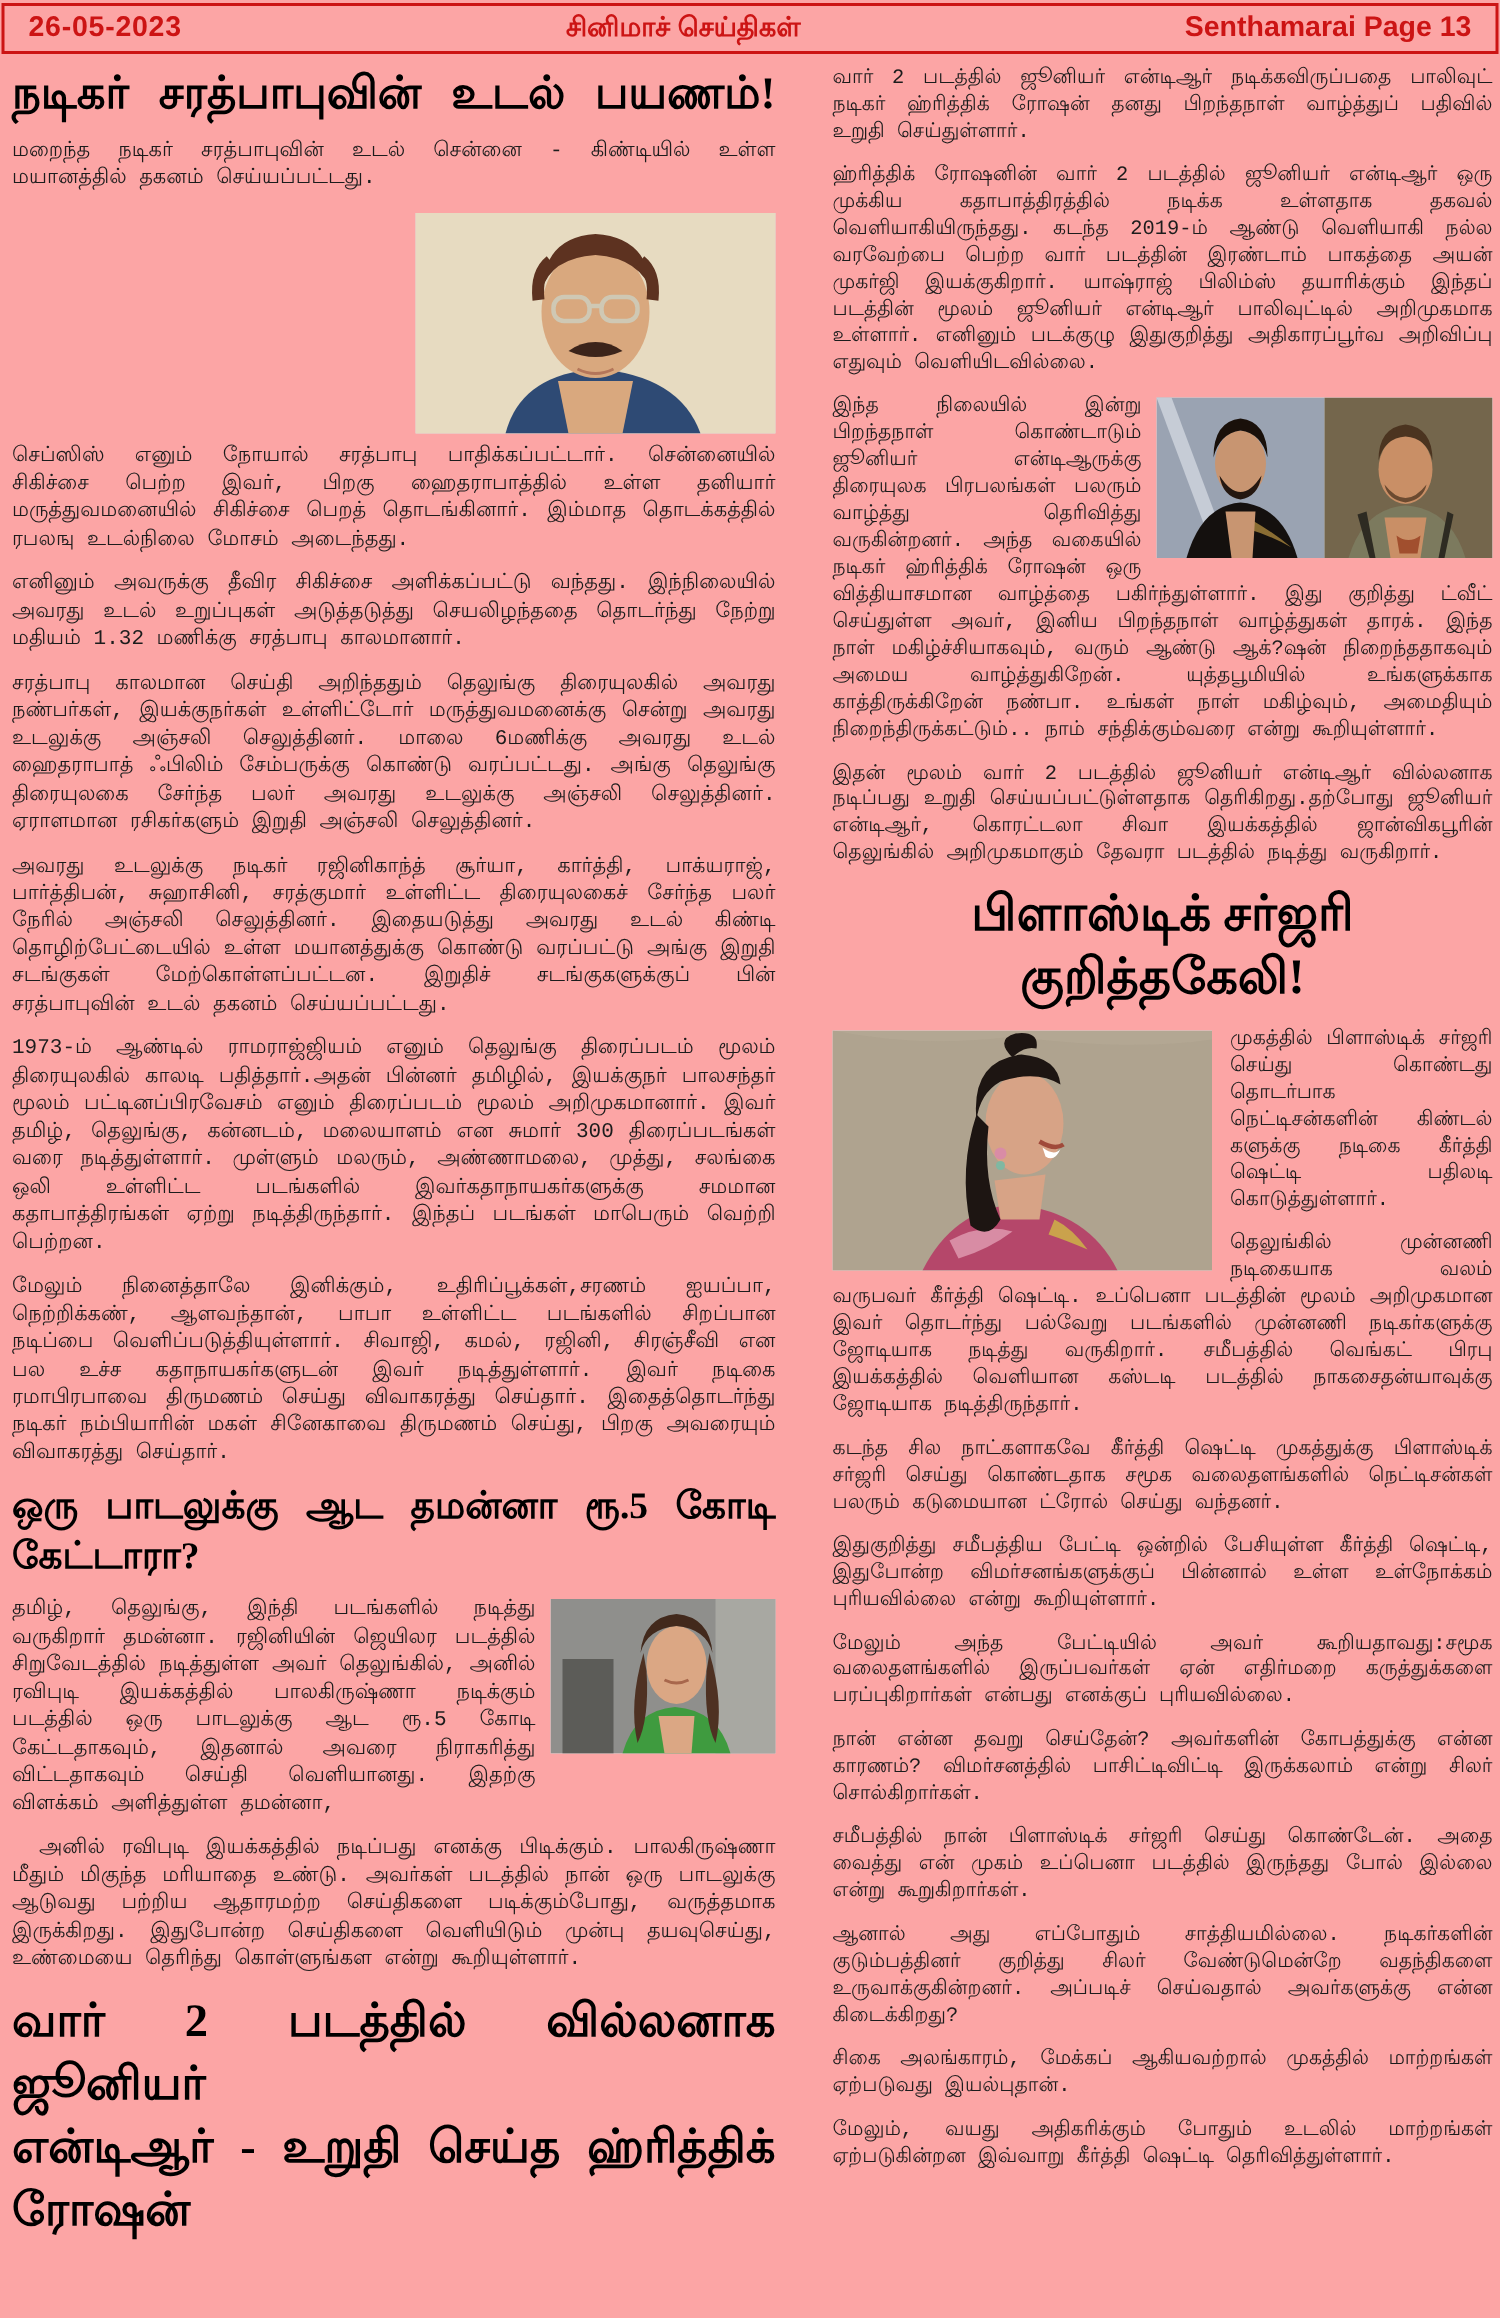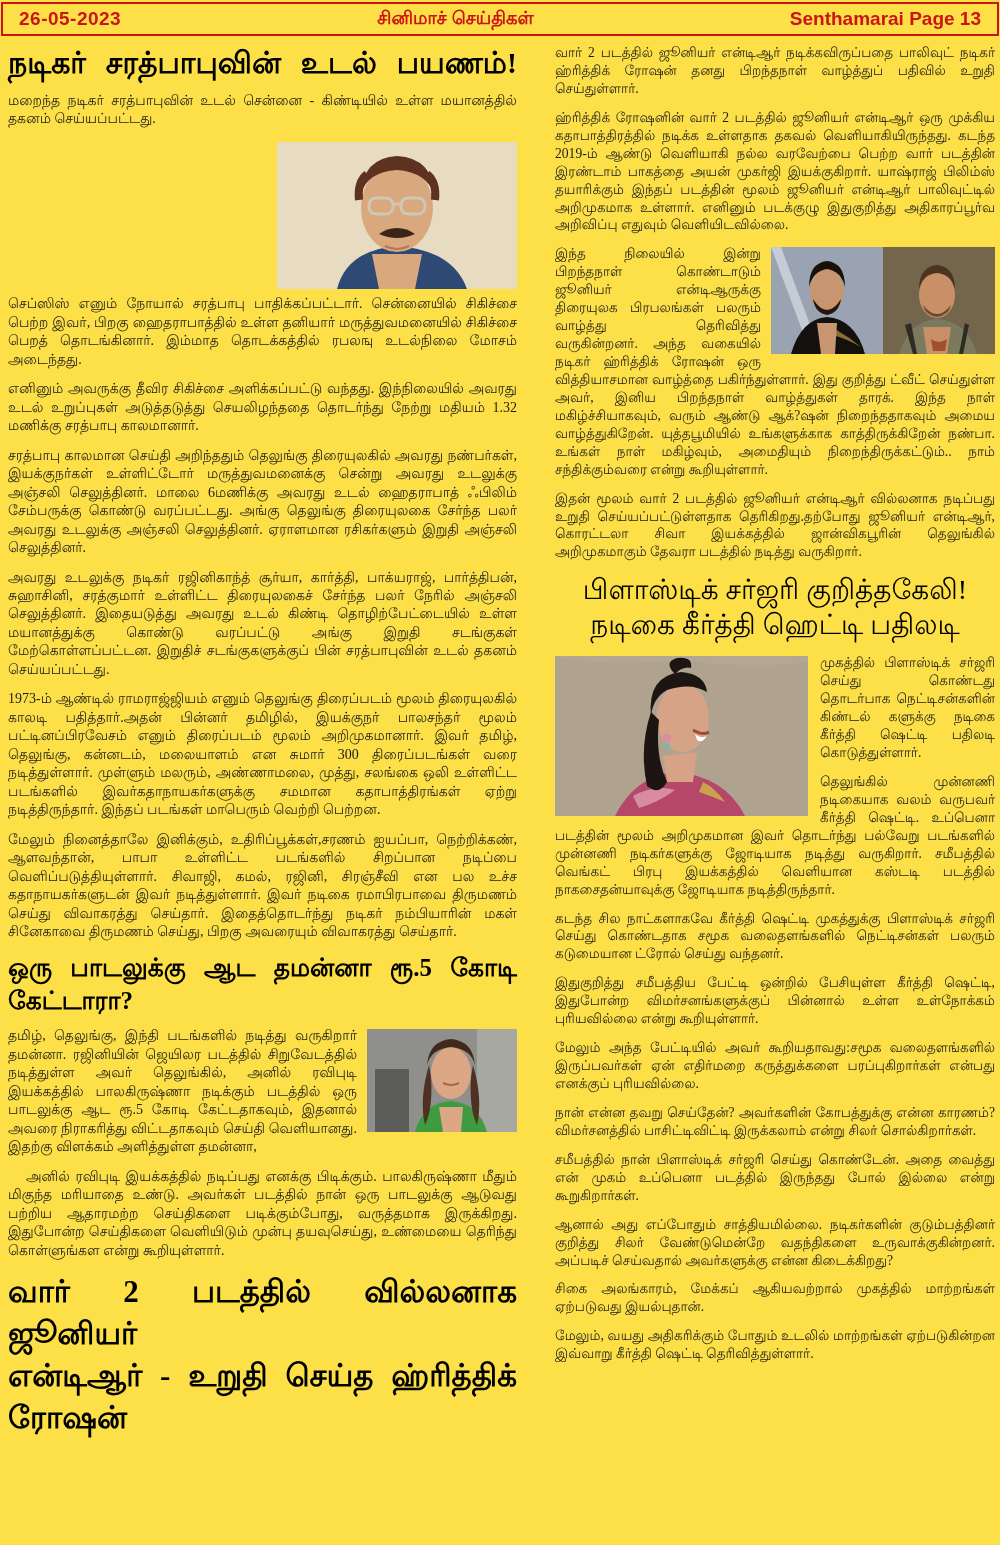--- a/index.html
+++ b/index.html
@@ -1,18 +1,18 @@
 <!DOCTYPE html>
 <html><head>
 <meta charset="utf-8">
 <style>
   html,body{margin:0;padding:0;background:#ffffff;}
   .page{
     position:relative;width:1000px;height:1545px;margin:0 auto;
-    background:#fde047;overflow:hidden;
+    background:#fca5a5;overflow:hidden;
     font-family:"Liberation Serif","DejaVu Serif",serif;
     color:#1c1c1c;
   }
   
   .masthead{
     box-sizing:border-box;margin:2px 1px 0 1px;height:34px;
     border:2px solid #cc1414;
     display:flex;align-items:center;justify-content:space-between;
     padding:0 16px;
     font-family:"Liberation Sans","DejaVu Sans",sans-serif;
@@ -22,39 +22,40 @@
   .masthead .m-center{font-size:18px;font-weight:bold;}
   .masthead .m-paper{font-size:19px;}
   
   .cols{display:flex;padding:8px 5px 0 8px;}
   .colL{width:509px;margin-right:38px;}
   .colR{width:440px;}
   
   p.body{
     font-size:14px;line-height:1.32;text-align:justify;
     margin:0 0 11px 0;
+    font-family:Liberation Mono, monospace;
   }
   .colR p.body{font-size:13.6px;}
   p.indent{text-indent:18px;}
   .clearfix::after{content:"";display:block;clear:both;}
   
   .head-xl{
     font-size:30px;font-weight:bold;line-height:1.25;margin:0 0 10px 0;
     text-align:justify;text-align-last:justify;color:#000;
   }
   .head-lg{
     font-size:25px;font-weight:bold;line-height:1.3;margin:4px 0 10px 0;
     text-align:justify;text-align-last:justify;color:#000;
   }
   .head-bottom{
     font-size:31px;font-weight:bold;line-height:1.35;margin:8px 0 0 0;color:#000;
   }
   .head-bottom div{text-align:justify;text-align-last:justify;}
   .head-center{
-    font-size:28px;font-weight:normal;line-height:1.25;text-align:center;
+    font-size:33px;font-weight:bold;line-height:1.25;text-align:center;
     margin:6px 0 12px 0;color:#000;
   }
   
   .photo{display:block;background:#ddd;}
   .ph-sarath{float:right;width:240px;height:147px;margin:3px 0 6px 10px;}
   .ph-war2{float:right;width:224px;height:107px;margin:2px 0 8px 10px;}
   .ph-krithi{float:left;width:253px;height:160px;margin:2px 12px 8px 0;}
   .ph-tam{float:right;width:150px;height:103px;margin:2px 0 6px 10px;}
   .photo svg{display:block;width:100%;height:100%;}
 </style>
@@ -162,21 +163,20 @@
             <path d="M198 78 L192 107 L188 107 L194 76 Z" fill="#2e2b22"></path>
           </svg>
         </span>
         <p class="body">இந்த நிலையில் இன்று பிறந்தநாள் கொண்டாடும் ஜூனியர் என்டிஆருக்கு திரையுலக பிரபலங்கள் பலரும் வாழ்த்து தெரிவித்து வருகின்றனர். அந்த வகையில் நடிகர் ஹ்ரித்திக் ரோஷன் ஒரு வித்தியாசமான வாழ்த்தை பகிர்ந்துள்ளார். இது குறித்து ட்வீட் செய்துள்ள அவர், இனிய பிறந்தநாள் வாழ்த்துகள் தாரக். இந்த நாள் மகிழ்ச்சியாகவும், வரும் ஆண்டு ஆக்?ஷன் நிறைந்ததாகவும் அமைய வாழ்த்துகிறேன். யுத்தபூமியில் உங்களுக்காக காத்திருக்கிறேன் நண்பா. உங்கள் நாள் மகிழ்வும், அமைதியும் நிறைந்திருக்கட்டும்.. நாம் சந்திக்கும்வரை என்று கூறியுள்ளார்.</p>
       </div>
 
       <p class="body">இதன் மூலம் வார் 2 படத்தில் ஜூனியர் என்டிஆர் வில்லனாக நடிப்பது உறுதி செய்யப்பட்டுள்ளதாக தெரிகிறது.தற்போது ஜூனியர் என்டிஆர், கொரட்டலா சிவா இயக்கத்தில் ஜான்விகபூரின் தெலுங்கில் அறிமுகமாகும் தேவரா படத்தில் நடித்து வருகிறார்.</p>
 
       <div class="head-center">
         <div>பிளாஸ்டிக் சர்ஜரி குறித்தகேலி!</div>
-        <div>நடிகை கீர்த்தி ஹெட்டி பதிலடி</div>
       </div>
 
       <div class="clearfix">
         <span class="photo ph-krithi">
           <svg viewBox="0 0 253 160" preserveAspectRatio="none">
             <rect width="253" height="160" fill="#b3a793"></rect>
             <path d="M0 0 Q60 12 120 4 Q200 14 253 6 L253 160 L0 160 Z" fill="#aca08c" opacity=".6"></path>
             <path d="M60 160 Q80 120 120 116 Q170 120 190 160 Z" fill="#b5476a"></path>
             <path d="M78 140 Q100 128 120 134 Q104 146 84 152 Z" fill="#d88ca4"></path>
             <path d="M148 126 Q160 132 170 146 Q156 140 144 136 Z" fill="#caa24c"></path>

